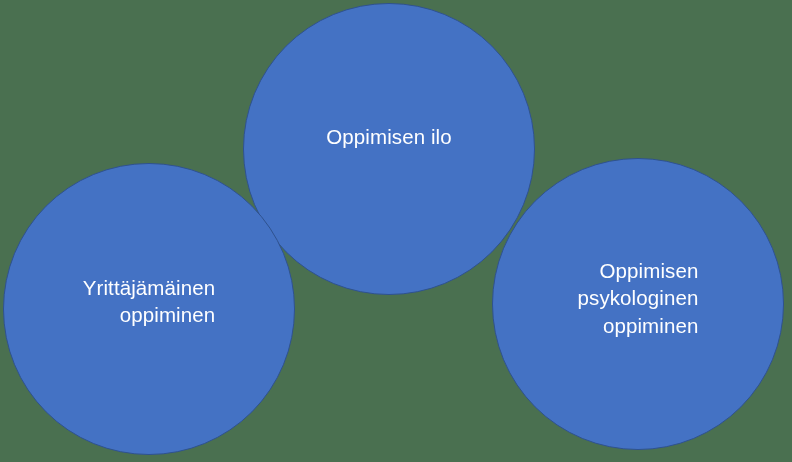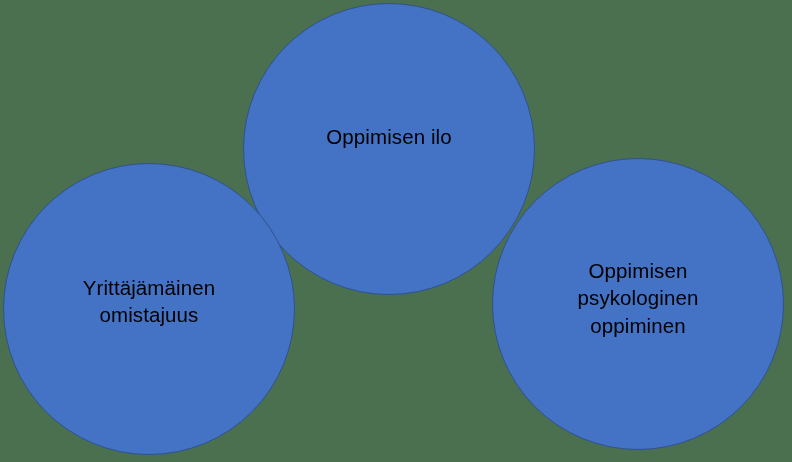--- a/index.html
+++ b/index.html
@@ -22,25 +22,25 @@
     position: absolute;
     border-radius: 50%;
     background: #4472c4;
     border: 1.5px solid #2f528f;
     box-sizing: border-box;
     display: flex;
     align-items: center;
     justify-content: center;
   }
   .circle-label {
-    color: #000000;
+    color: #ffffff;
     font-family: "Liberation Sans", sans-serif;
     font-size: 20.5px;
     line-height: 1.34;
-    text-align: center;
+    text-align: right;
     white-space: pre-line;
     letter-spacing: 0.1px;
     user-select: none;
   }
   
   #circle-top {
     left: 243px;
     top: 3px;
     width: 292px;
     height: 292px;
@@ -79,21 +79,21 @@
 <body>
 
 <div id="canvas">
 
   <div class="circle" id="circle-top">
     <span class="circle-label">Oppimisen ilo</span>
   </div>
 
   <div class="circle" id="circle-left">
     <span class="circle-label">Yrittäjämäinen
-omistajuus</span>
+oppiminen</span>
   </div>
 
   <div class="circle" id="circle-right">
     <span class="circle-label">Oppimisen
 psykologinen
 oppiminen</span>
   </div>
 
 </div>
 

